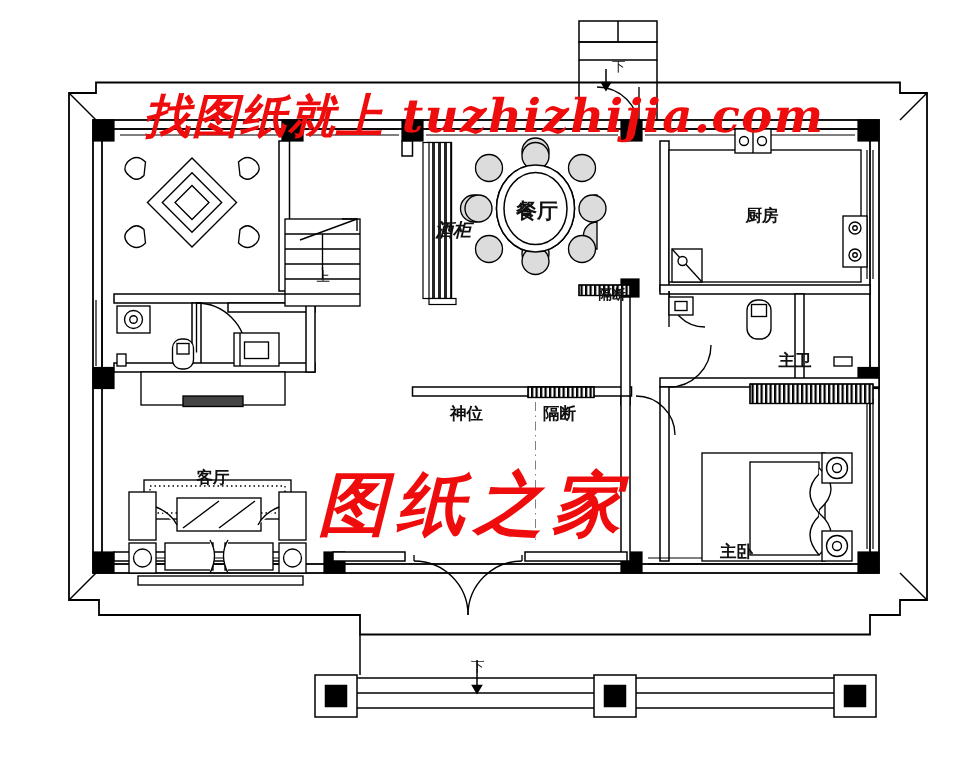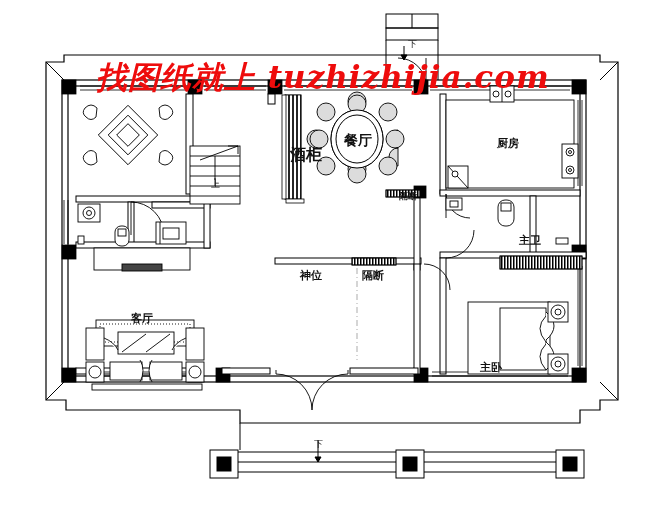--- a/index.html
+++ b/index.html
@@ -361,27 +361,28 @@
       <circle cx="558" cy="364" r="7"></circle>
       <circle cx="558" cy="364" r="3"></circle>
     </g>
 
     <g stroke="#000000" stroke-width="0.6">
       <line x1="357" y1="268" x2="357" y2="360" stroke-dasharray="6 3 1 3" opacity="0.55"></line>
     </g>
   </svg>
 
   <div class="wm" id="wm-top">找图纸就上 tuzhizhijia.com</div>
+  <div class="wm" id="wm-center">图纸之家</div>
 
   <div class="rlabel" style="left:497px; top:136px;text-align:center;">厨房</div>
   <div class="rlabel" style="left:519px; top:233px;">主卫</div>
   <div class="rlabel" style="left:480px; top:360px;">主卧</div>
   <div class="rlabel" style="left:131px; top:311px;">客厅</div>
   <div class="rlabel" style="left:344px; top:132px; font-size:14px;">餐厅</div>
-  <div class="rlabel" style="left:290px; top:145px; font-size:16px;">酒柜</div>
+  <div class="rlabel" style="left:290px; top:145px; font-size:12px;font-style:italic;">酒柜</div>
   <div class="rlabel" style="left:300px; top:268px;">神位</div>
   <div class="rlabel" style="left:362px; top:268px;">隔断</div>
   <div class="rlabel" style="left:399px; top:190px; font-size:9px;">隔断</div>
 
   <div class="marker" style="left:211px; top:178px;">上</div>
   <div class="marker" style="left:408px; top:38px;">下</div>
   <div class="marker" style="left:314px; top:438px;">下</div>
 
 </div>
 

